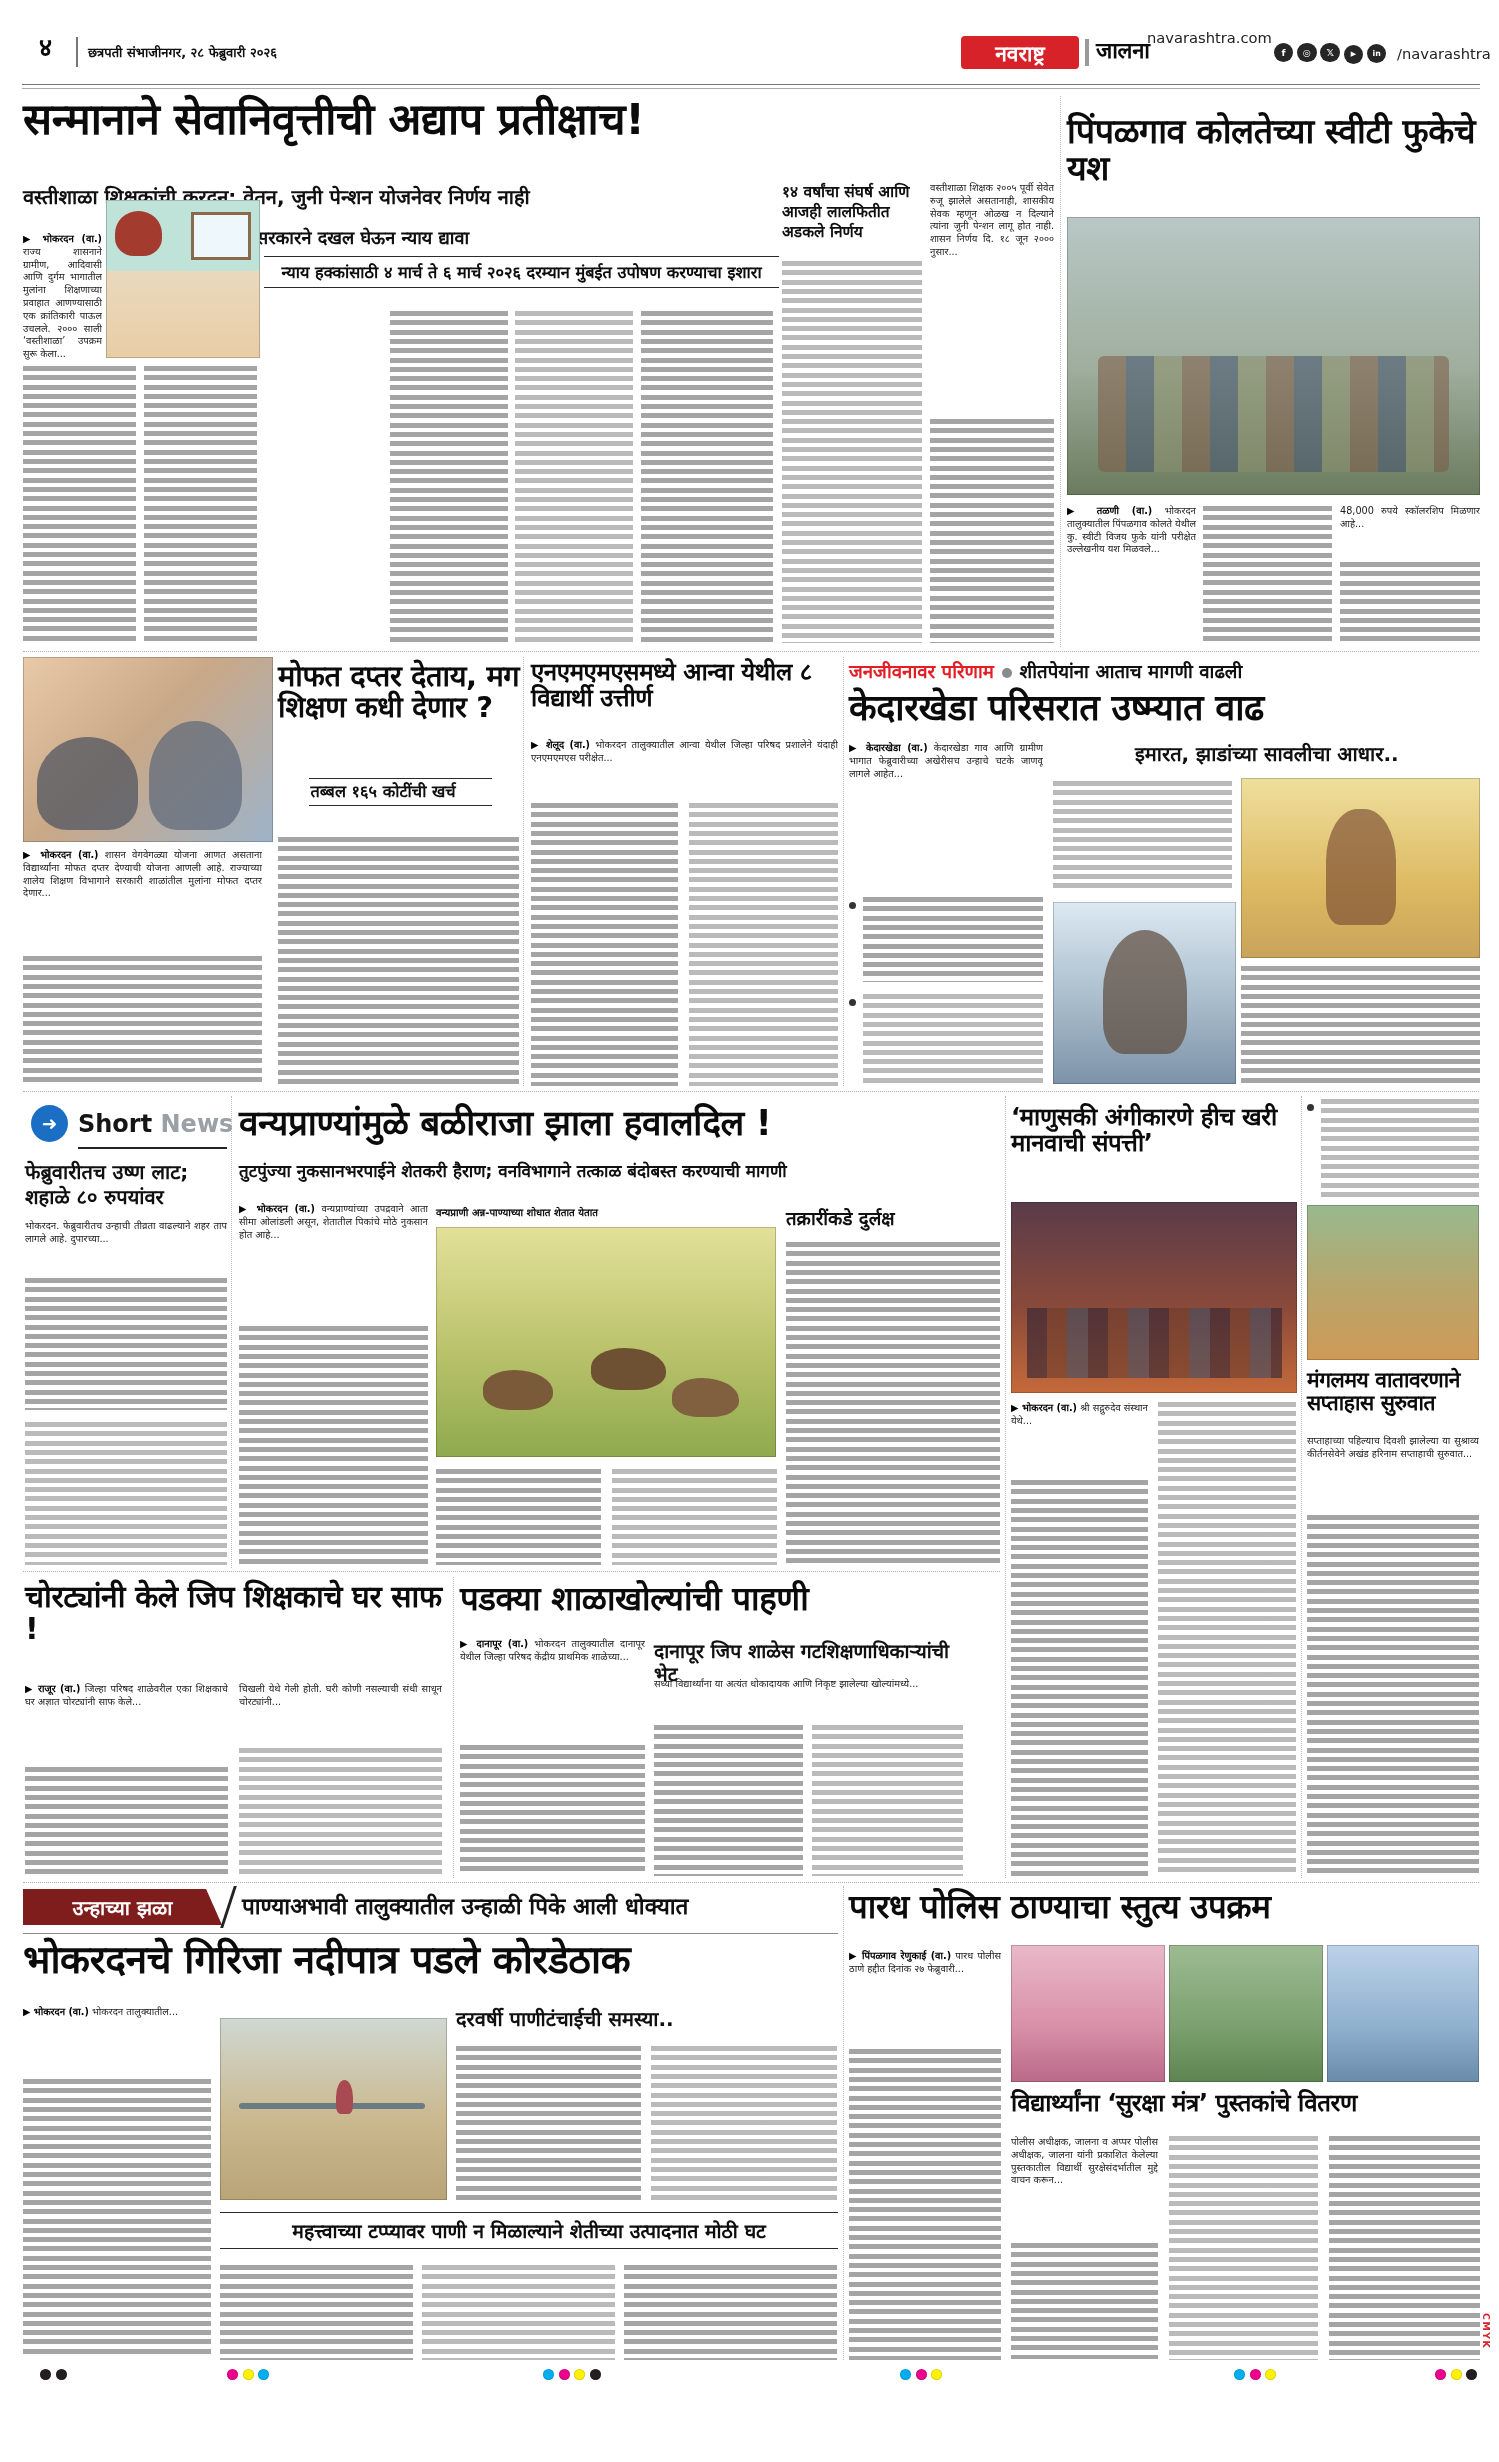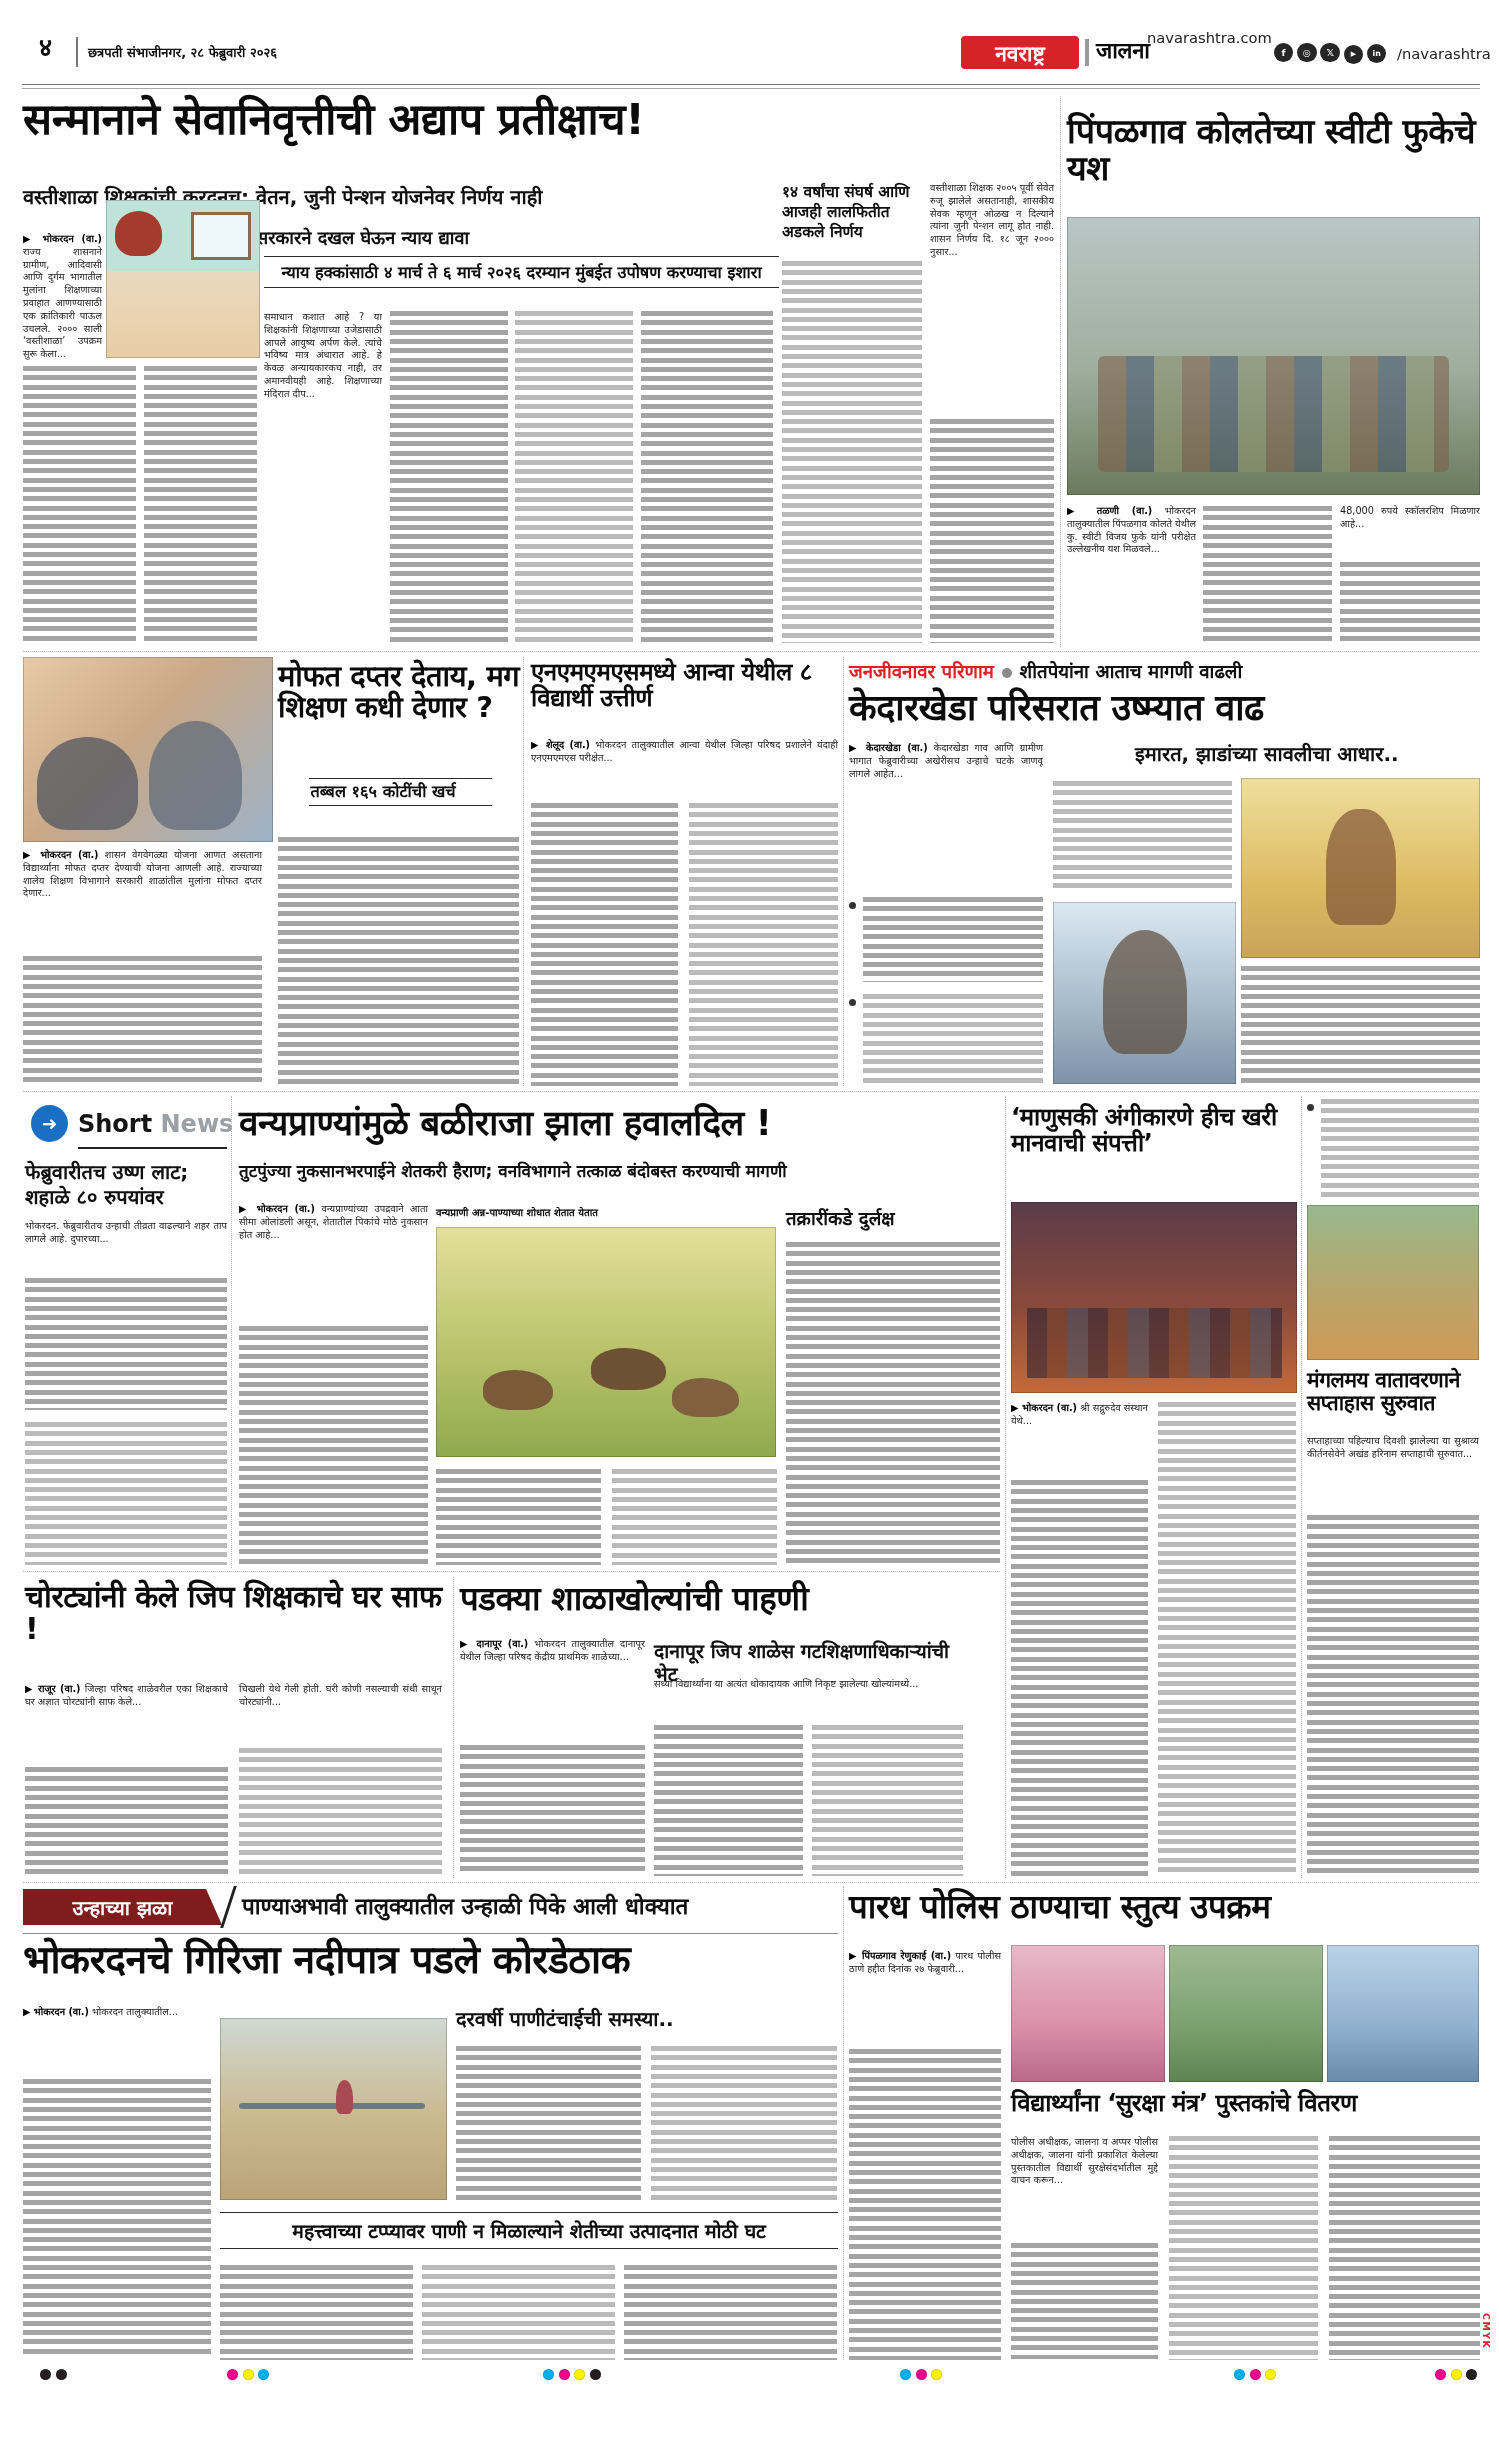--- a/index.html
+++ b/index.html
@@ -49,38 +49,37 @@
   <div class="abs" style="left:1270px;top:43px;">
     <span class="icn">f</span><span class="icn">◎</span><span class="icn">𝕏</span><span class="icn" style="font-size:7px">▶</span><span class="icn" style="font-size:7.8px">in</span>
   </div>
   <div class="abs" style="left:1397px;top:45px;font-size:14.7px;color:#222;">/navarashtra</div>
 
   <div class="abs" style="left:22px;top:84px;width:1458px;border-top:1.6px solid #777;"></div>
   <div class="abs" style="left:22px;top:88px;width:1458px;border-top:0.8px solid #aaa;"></div>
 
   <div class="abs hl" style="left:23px;top:96px;width:970px;font-size:43px;">सन्मानाने सेवानिवृत्तीची अद्याप प्रतीक्षाच!</div>
 
-  <div class="abs sub" style="left:23px;top:185px;width:749px;font-size:20px;">वस्तीशाळा शिक्षकांची करदनच; वेतन, जुनी पेन्शन योजनेवर निर्णय नाही</div>
+  <div class="abs sub" style="left:23px;top:185px;width:749px;font-size:20px;">वस्तीशाळा शिक्षकांची करदन; वेतन, जुनी पेन्शन योजनेवर निर्णय नाही</div>
   <div class="abs sub ctr" style="left:256px;top:227px;width:512px;font-size:18px;">सरकारने दखल घेऊन न्याय द्यावा</div>
   <div class="abs sub" style="left:782px;top:182px;width:140px;font-size:15.5px;line-height:1.3;">१४ वर्षांचा संघर्ष आणि आजही लालफितीत अडकले निर्णय</div>
 
   <div class="abs body" style="left:23px;top:233px;width:79px;height:128px;overflow:hidden;">
     <span class="byline">▶ भोकरदन (वा.)</span>
     <span>राज्य शासनाने ग्रामीण, आदिवासी आणि दुर्गम भागातील मुलांना शिक्षणाच्या प्रवाहात आणण्यासाठी एक क्रांतिकारी पाऊल उचलले. २००० साली ‘वस्तीशाळा’ उपक्रम सुरू केला...</span>
   </div>
   <div class="abs photo" style="left:106px;top:200px;width:154px;height:158px;background:linear-gradient(180deg,#bfe3d8 0%,#bfe3d8 45%,#ead9bd 45%,#e8cda6 100%);">
     <div style="position:absolute;left:9.3px;top:11px;width:47px;height:45px;border-radius:50% 50% 40% 40%;background:#a33b2e;"></div>
     <div style="position:absolute;right:9.3px;top:12.4px;width:54px;height:42px;background:#eef7fb;border:3.1px solid #8a6a4a;"></div>
   </div>
   <div class="abs lines" style="left:23px;top:366px;width:113px;height:276px;"></div>
   <div class="abs lines" style="left:144px;top:366px;width:113px;height:276px;"></div>
 
   <div class="abs banner" style="left:264px;top:256px;width:509px;font-size:16.3px;">न्याय हक्कांसाठी ४ मार्च ते ६ मार्च २०२६ दरम्यान मुंबईत उपोषण करण्याचा इशारा</div>
 
-  <div class="abs body" style="left:264px;top:311px;width:118px;height:332px;overflow:hidden;">समाधान कशात आहे ? या शिक्षकांनी शिक्षणाच्या उजेडासाठी आपले आयुष्य अर्पण केले. त्यांचे भविष्य मात्र अंधारात आहे. हे केवळ अन्यायकारकच नाही, तर अमानवीयही आहे. शिक्षणाच्या मंदिरात दीप...</div>
   <div class="abs lines" style="left:390px;top:311px;width:118px;height:332px;"></div>
   <div class="abs lines lt" style="left:515px;top:311px;width:118px;height:332px;"></div>
   <div class="abs lines" style="left:641px;top:311px;width:132px;height:332px;"></div>
 
   <div class="abs lines lt" style="left:782px;top:261px;width:140px;height:382px;"></div>
   <div class="abs body" style="left:930px;top:182px;width:124px;height:233px;overflow:hidden;">वस्तीशाळा शिक्षक २००५ पूर्वी सेवेत रुजू झालेले असतानाही, शासकीय सेवक म्हणून ओळख न दिल्याने त्यांना जुनी पेन्शन लागू होत नाही. शासन निर्णय दि. १८ जून २००० नुसार...</div>
   <div class="abs lines" style="left:930px;top:419px;width:124px;height:224px;"></div>
 
   <div class="abs vrule" style="left:1060px;top:96px;height:551px;"></div>
 

